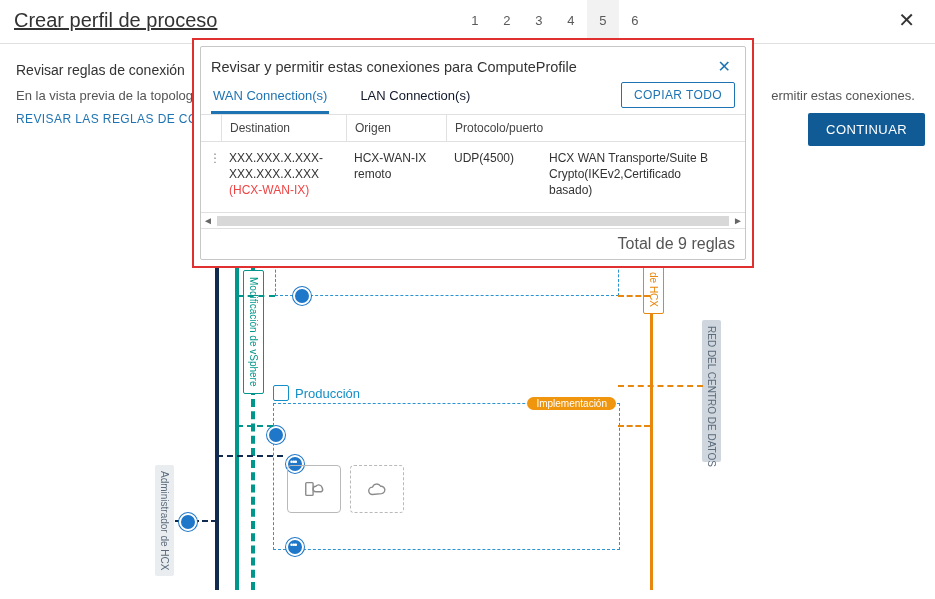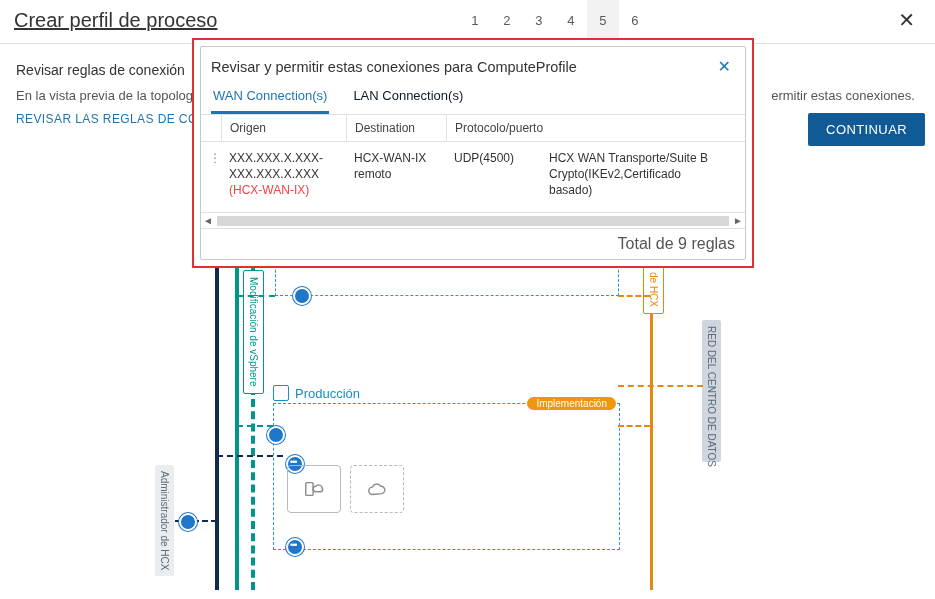--- a/index.html
+++ b/index.html
@@ -36,21 +36,21 @@
   .review-link{color:var(--primary);letter-spacing:.4px;font-size:12px;text-transform:uppercase;cursor:pointer;display:inline-block;}
   .continue-btn{position:absolute;right:10px;top:113px;background:var(--primary-dark);color:#fff;border:none;padding:9px 18px;font-size:13px;letter-spacing:.4px;border-radius:2px;cursor:pointer;}
 
   
   .modal-frame{position:absolute;left:192px;top:38px;width:558px;border:2px solid var(--red-highlight);background:#fff;z-index:50;}
   .modal-inner{margin:6px;border:1px solid var(--panel-border);border-radius:2px;}
   .modal-head{display:flex;align-items:center;justify-content:space-between;padding:8px 10px 2px;}
   .modal-title{font-size:14.5px;color:#333;}
   .modal-close{color:var(--primary);font-size:16px;cursor:pointer;padding:2px 4px;}
   .tab-row{display:flex;align-items:center;justify-content:space-between;border-bottom:1px solid var(--light-border);padding:0 10px;}
-  .tabs{display:flex;gap:22px;}
+  .tabs{display:flex;gap:29px;}
   .tab{padding:8px 2px;color:#0f172a;font-size:13px;cursor:pointer;border-bottom:3px solid transparent;}
   .tab.active{color:var(--primary);border-bottom-color:var(--primary);}
   .copy-all{border:1px solid var(--primary);color:var(--primary);background:#fff;padding:5px 12px;font-size:12px;border-radius:2px;letter-spacing:.4px;cursor:pointer;margin-bottom:4px;}
 
   .grid{width:100%;}
   .grid-head,.grid-row{display:grid;grid-template-columns:20px 125px 100px 95px 190px;font-size:12px;}
   .grid-head{background:#fff;border-bottom:1px solid var(--light-border);color:#444;}
   .gh-cell{padding:6px 6px 6px 8px;border-left:1px solid var(--light-border);}
   .gh-cell:first-child{border-left:none;}
   .grid-body{min-height:70px;}
@@ -148,27 +148,28 @@
     <div class="modal-inner">
       <div class="modal-head">
         <div class="modal-title">Revisar y permitir estas conexiones para ComputeProfile</div>
         <div class="modal-close">✕</div>
       </div>
       <div class="tab-row">
         <div class="tabs">
           <div class="tab active">WAN Connection(s)</div>
           <div class="tab">LAN Connection(s)</div>
         </div>
+        <button class="copy-all">COPIAR TODO</button>
       </div>
 
       <div class="grid">
         <div class="grid-head">
           <div class="gh-cell"></div>
+          <div class="gh-cell">Destination</div>
           <div class="gh-cell">Origen</div>
-          <div class="gh-cell">Destination</div>
           <div class="gh-cell">Protocolo/puerto</div>
         </div>
         <div class="grid-body">
           <div class="grid-row">
             <div class="g-cell drag-handle">⋮</div>
             <div class="g-cell">
               <div>XXX.XXX.X.XXX-</div>
               <div>XXX.XXX.X.XXX</div>
               <div style="color:#ef4444">(HCX-WAN-IX)</div>
             </div>

